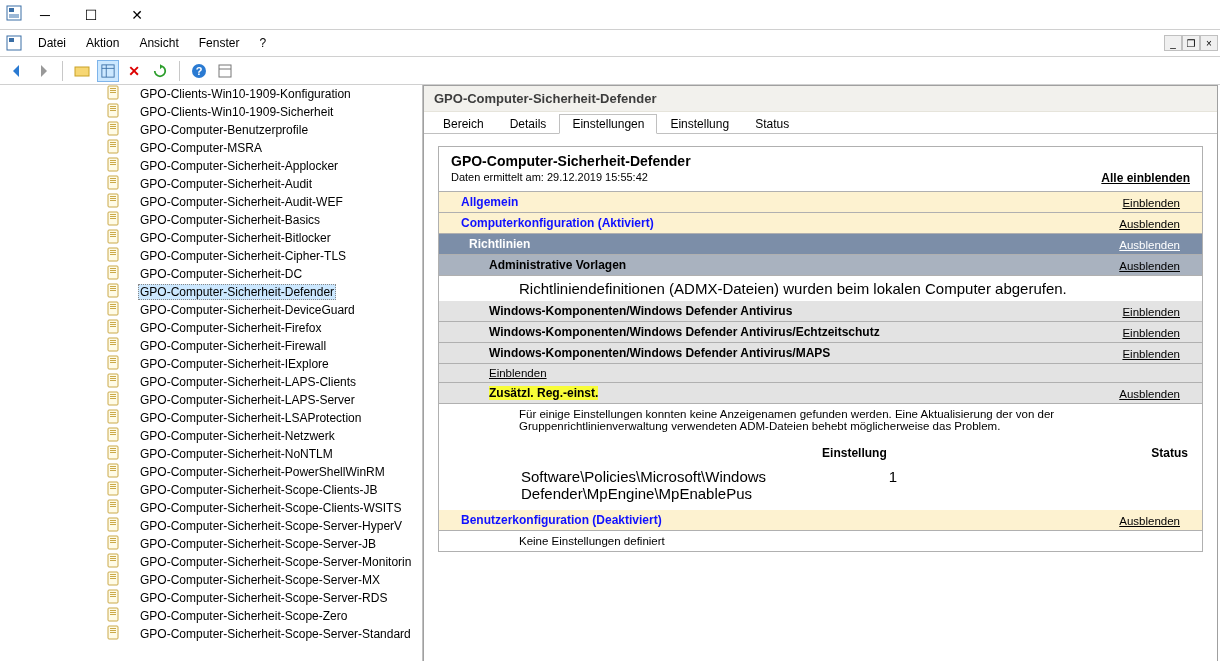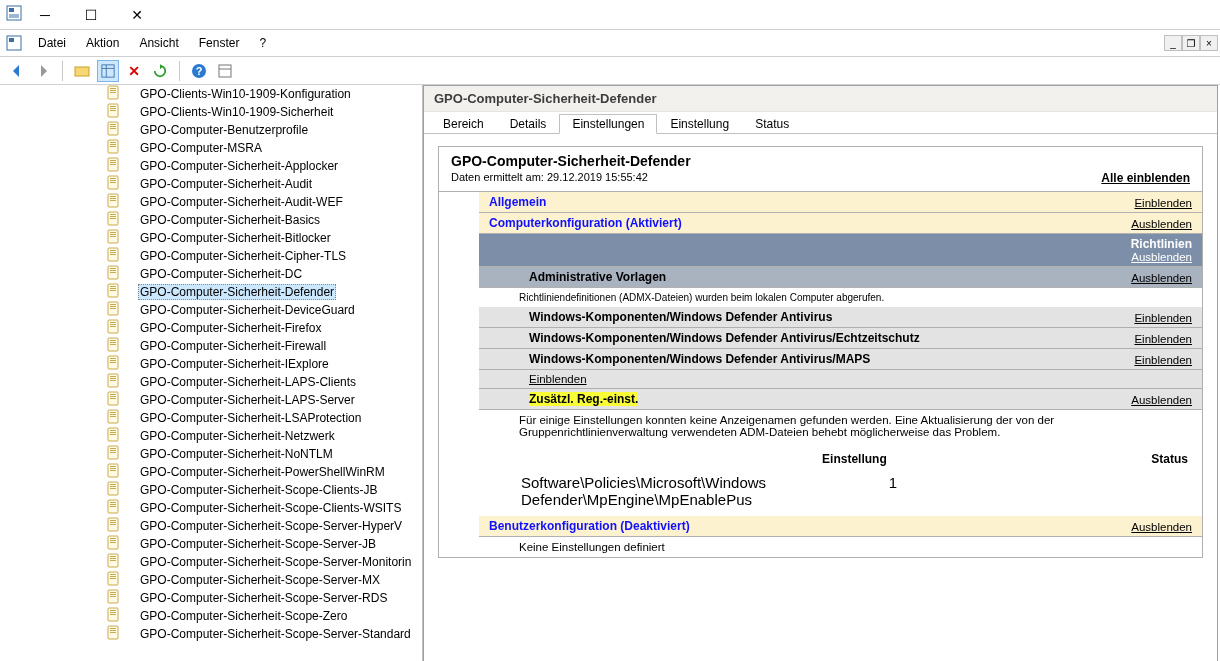--- a/index.html
+++ b/index.html
@@ -41,32 +41,32 @@
 .content-body { flex: 1; padding: 12px 14px 0 14px; overflow: auto; }
 .content-body::-webkit-scrollbar { width: 16px; }
 .content-body::-webkit-scrollbar-thumb { background: #c1c1c1; }
 
 .report-box { border: 1px solid #b0b0b0; }
 .report-head { padding: 6px 12px 8px 12px; border-bottom: 1px solid #b0b0b0; position: relative; }
 .report-head h2 { font-size: 14px; margin-bottom: 2px; }
 .report-head .meta { font-size: 11px; }
 .report-head .link-right { position: absolute; right: 12px; bottom: 6px; text-decoration: underline; font-weight: bold; cursor: pointer; }
 
-.section-bar { display: flex; justify-content: space-between; align-items: flex-end; padding: 3px 10px; border-bottom: 1px solid #b0b0b0; margin-left: 40px; }
+.section-bar { display: flex; justify-content: space-between; align-items: flex-end; padding: 3px 22px; border-bottom: 1px solid #b0b0b0; }
 .section-bar .label { font-weight: bold; }
 .section-bar .action { text-decoration: underline; cursor: pointer; font-size: 11.5px; align-self: flex-end;}
 
 .beige { background: #fdf2d0; }
 .beige .label { color: #1010ff; }
 .steel { background: #7c8ea8; color: #fff; }
 .steel .label { color: #fff; }
 .lightgray { background: #e3e3e3; }
 .highlight-yellow { background: #f8fd38; color: #000; }
 
-.indent-1 { padding-left: 30px; flex-direction: column; }
+.indent-1 { padding-left: 30px; }
 .indent-2 { padding-left: 50px; }
 
 .note { padding: 4px 12px 4px 80px; font-size: 11.5px; }
 .setting-table { padding: 4px 12px 4px 80px; }
 .setting-table table { width: 100%; }
 .setting-table th { text-align: right; font-weight: bold; padding: 4px 0; font-size: 12px; }
 .setting-table td { padding: 2px 0; vertical-align: top; font-size: 15px; }
 
 svg.gpo-icon { width: 16px; height: 16px; }
 </style>
@@ -468,21 +468,21 @@
         <div class="section-bar steel indent-1">
           <span class="label">Richtlinien</span>
           <span class="action">Ausblenden</span>
         </div>
 
         <div class="section-bar steel indent-2" style="background:#a9b2bf;color:#000">
           <span class="label" style="color:#000">Administrative Vorlagen</span>
           <span class="action" style="color:#000">Ausblenden</span>
         </div>
 
-        <div class="note" style="font-size:10px">Richtliniendefinitionen (ADMX-Dateien) wurden beim lokalen Computer abgerufen.</div>
+        <div class="note" style="font-size:15px">Richtliniendefinitionen (ADMX-Dateien) wurden beim lokalen Computer abgerufen.</div>
 
         <div id="cats">
             <div class="section-bar lightgray indent-2">
               <span class="label" style="color:#000">Windows-Komponenten/Windows Defender Antivirus</span>
               <span class="action">Einblenden</span>
             </div>
             <div class="section-bar lightgray indent-2">
               <span class="label" style="color:#000">Windows-Komponenten/Windows Defender Antivirus/Echtzeitschutz</span>
               <span class="action">Einblenden</span>
             </div>

